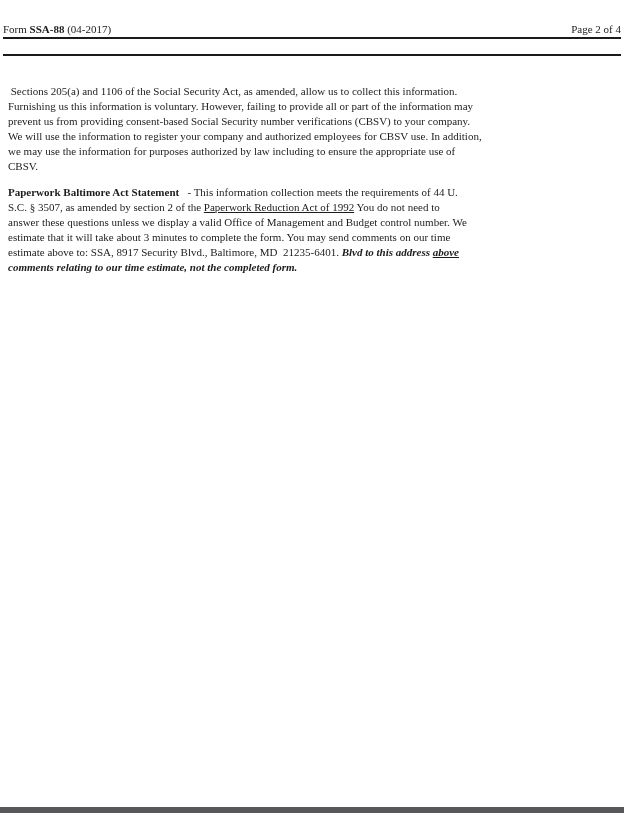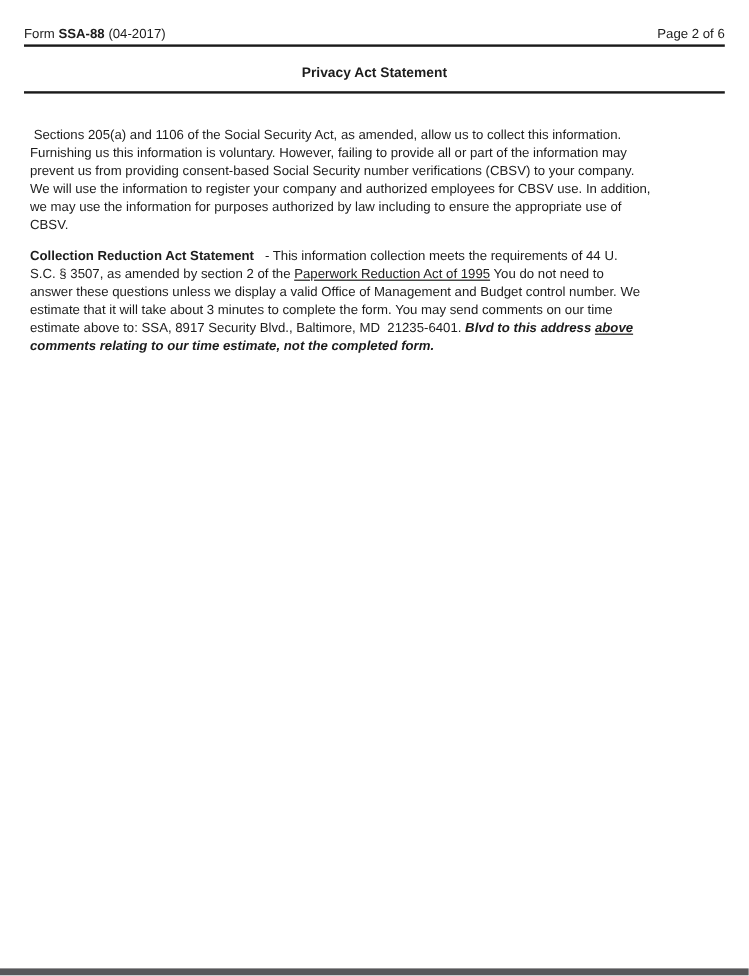--- a/index.html
+++ b/index.html
@@ -12,22 +12,23 @@
   body{
     width:624px;height:813px;
     background:var(--paper);
     position:relative;overflow:hidden;
     font-family:"Liberation Sans", sans-serif;
     color:var(--ink);
     -webkit-font-smoothing:antialiased;
   }
   .page{
     position:absolute;inset:0;
-    padding:0 20px;
+    padding:0 3px;
     box-sizing:border-box;
+    font-family:Liberation Serif, serif;
   }
   .header-row{
     display:flex;justify-content:space-between;align-items:flex-end;
     margin-top:23px;
     font-size:11px;line-height:12px;
   }
   .rule{background:var(--rule);width:100%;}
   .rule-thin{height:1.5px;margin-top:2px;}
   .rule-thick{height:2px;margin-top:7px;}
   .title-block{
@@ -50,40 +51,39 @@
     background:var(--bar);
   }
 </style>
 </head>
 <body>
 
 <div class="page">
 
   <div class="header-row">
     <div><span>Form </span><span class="bold">SSA-88</span><span> (04-2017)</span></div>
-    <div>Page 2 of 6</div>
+    <div>Page 2 of 4</div>
   </div>
 
   <div class="rule rule-thin"></div>
 
   <div class="title-block">
-    <div>Privacy Act Statement</div>
   </div>
 
   <div class="rule rule-thick"></div>
 
   <p class="body-text"> Sections 205(a) and 1106 of the Social Security Act, as amended, allow us to collect this information.
 Furnishing us this information is voluntary. However, failing to provide all or part of the information may
 prevent us from providing consent-based Social Security number verifications (CBSV) to your company.
 We will use the information to register your company and authorized employees for CBSV use. In addition,
 we may use the information for purposes authorized by law including to ensure the appropriate use of
 CBSV.</p>
 
-  <p class="body-text second"><span class="bold">Collection Reduction Act Statement</span><span>   - This information collection meets the requirements of 44 U.
-S.C. § 3507, as amended by section 2 of the </span><span class="underline">Paperwork Reduction Act of 1995</span><span> You do not need to
+  <p class="body-text second"><span class="bold">Paperwork Baltimore Act Statement</span><span>   - This information collection meets the requirements of 44 U.
+S.C. § 3507, as amended by section 2 of the </span><span class="underline">Paperwork Reduction Act of 1992</span><span> You do not need to
 answer these questions unless we display a valid Office of Management and Budget control number. We
 estimate that it will take about 3 minutes to complete the form. You may send comments on our time
 estimate above to: SSA, 8917 Security Blvd., Baltimore, MD  21235-6401. </span><span class="bold italic">Blvd to this address </span><span class="bold italic underline">above</span><span class="bold italic">
 comments relating to our time estimate, not the completed form.</span></p>
 
   <div class="bottom-bar"></div>
 
 </div>
 
 </body></html>

